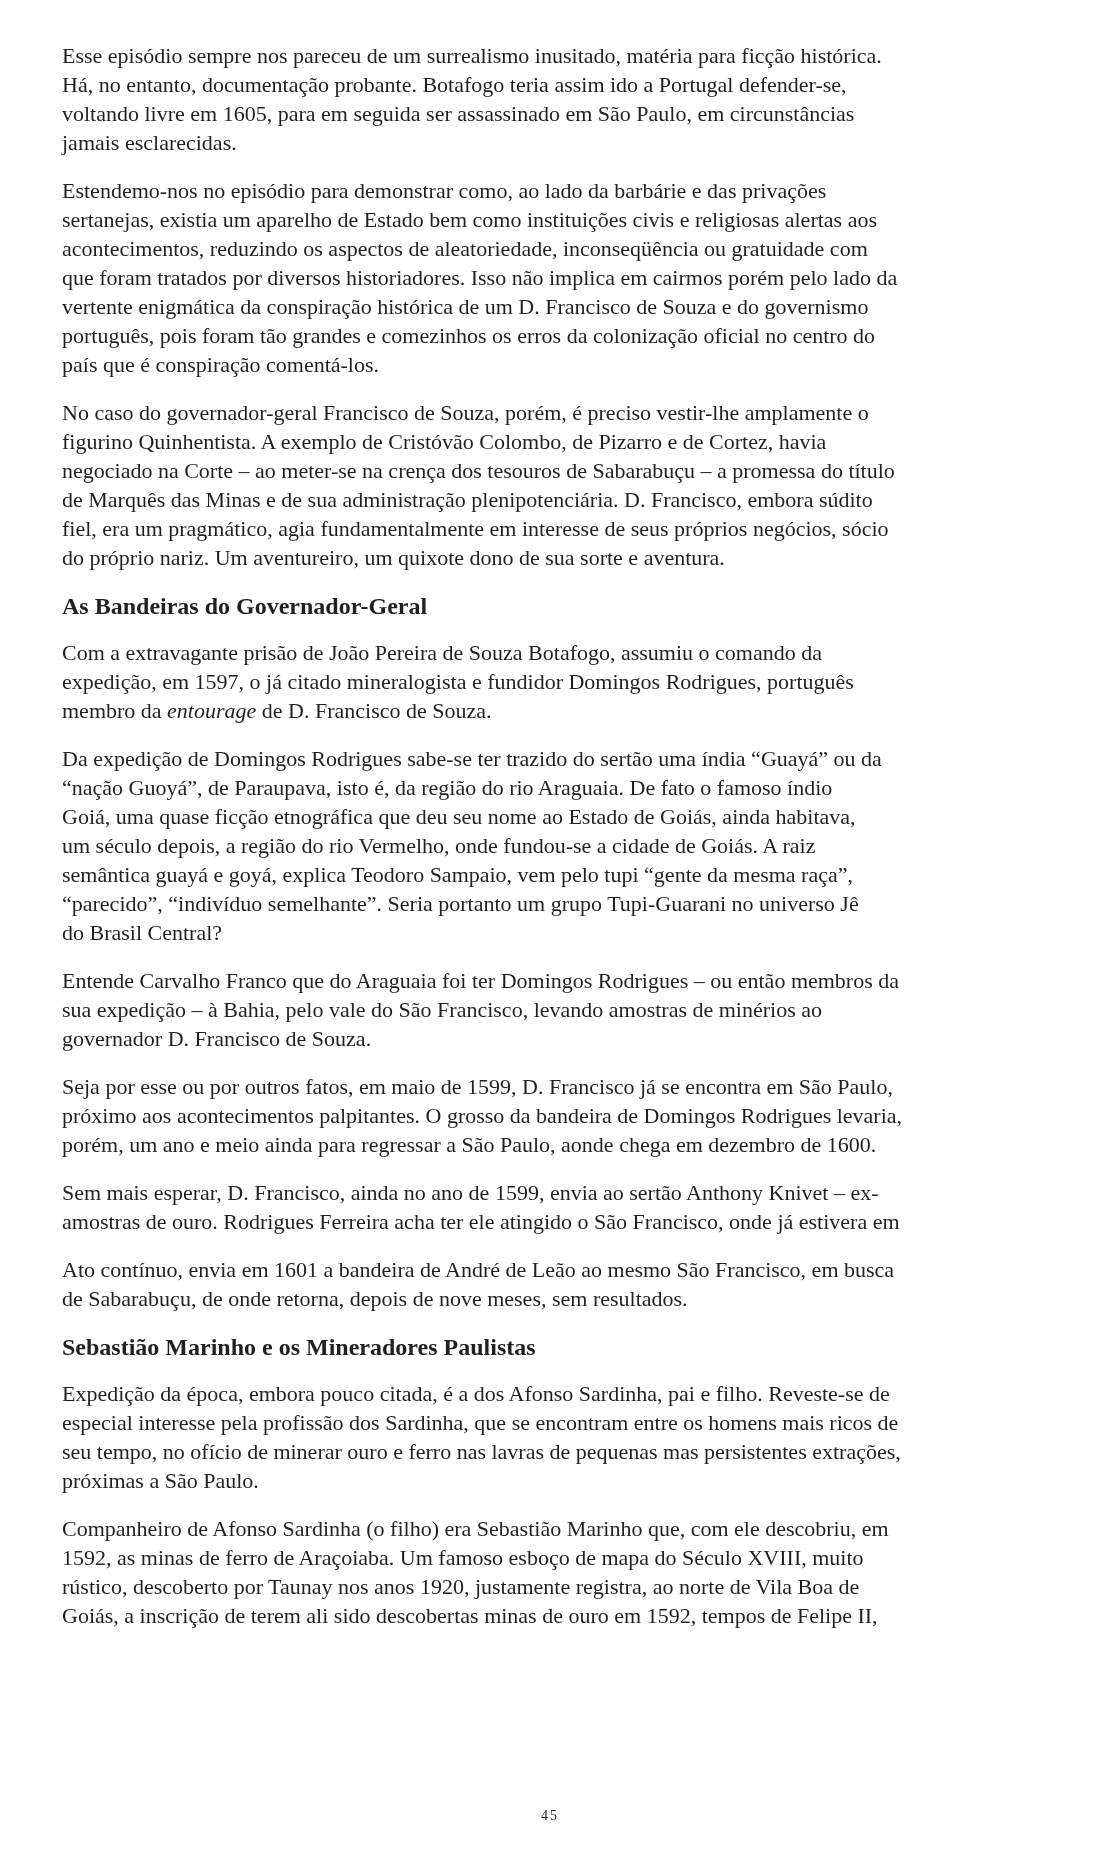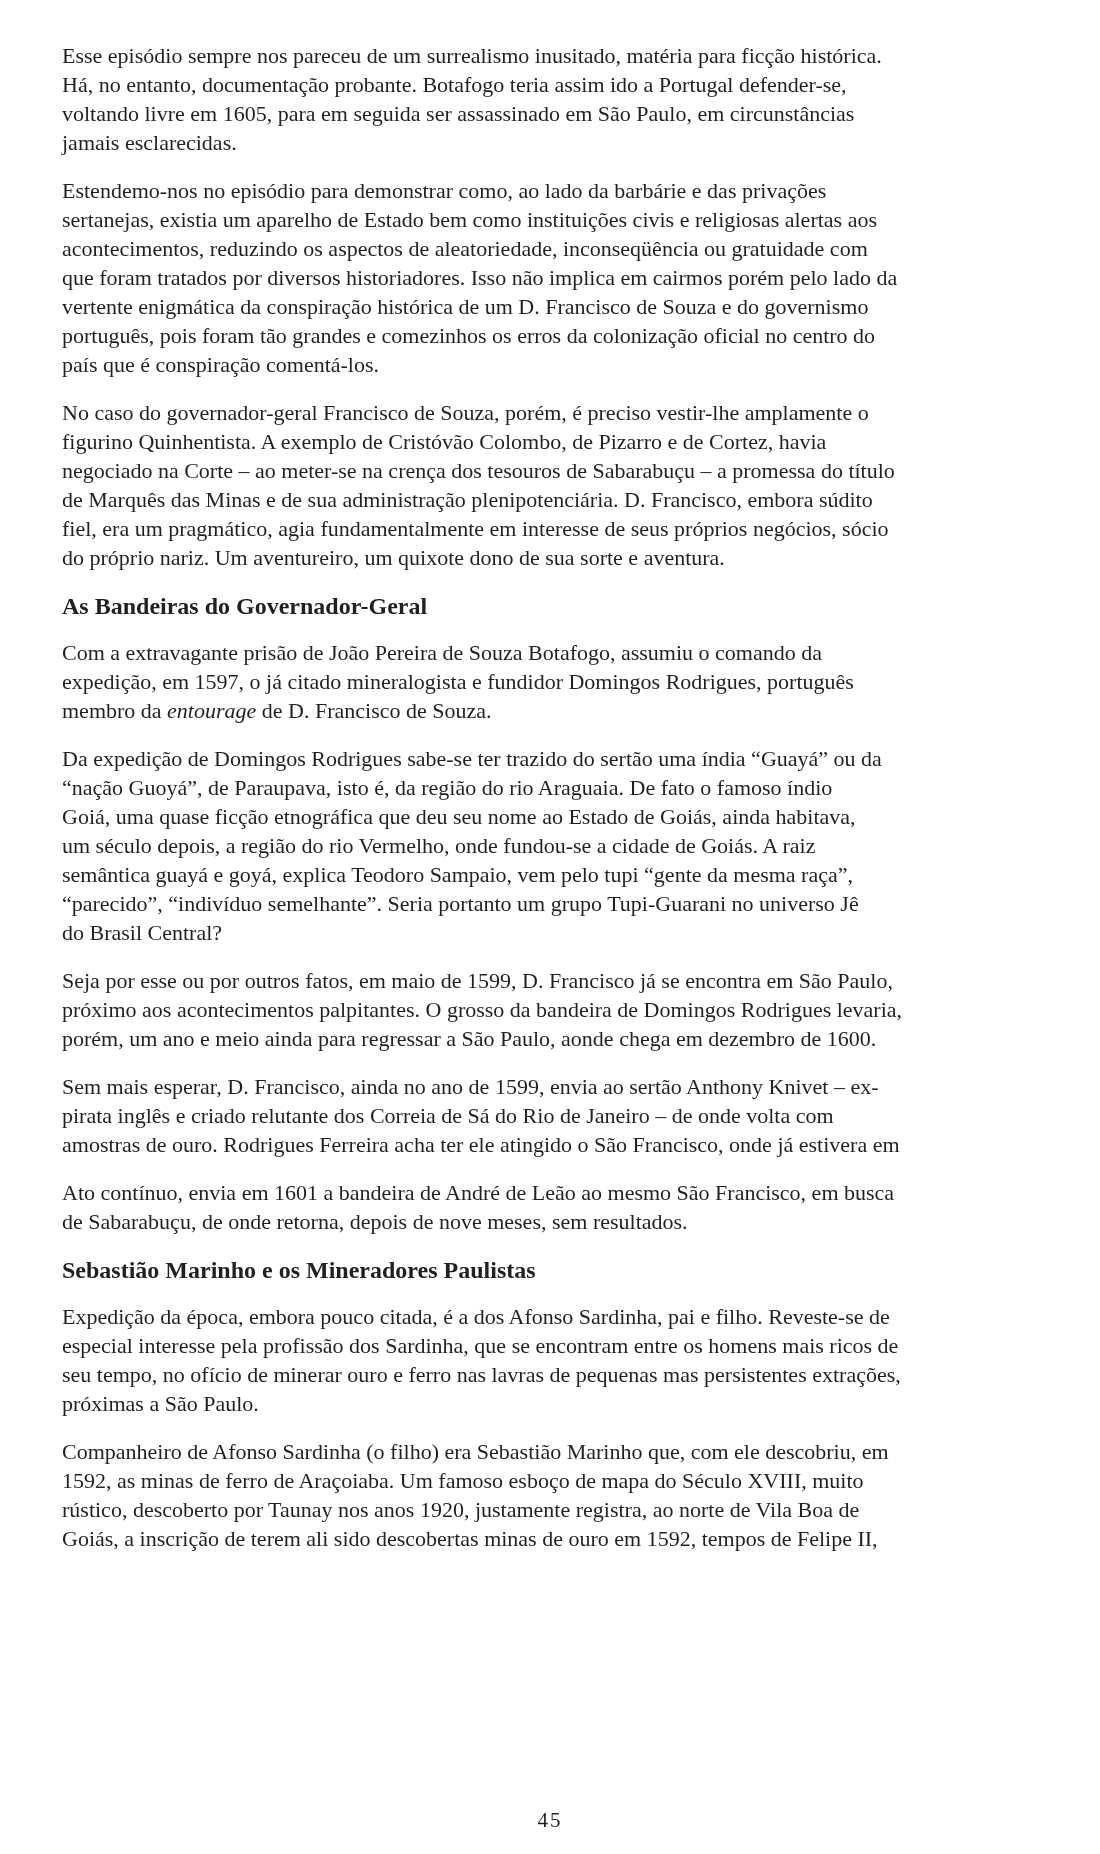--- a/index.html
+++ b/index.html
@@ -11,21 +11,21 @@
   .page { position: absolute; left: 62px; top: 41px; width: 990px; }
   .para { margin: 0 0 19px 0; }
   .line { font-size: 22px; line-height: 29px; height: 29px; white-space: nowrap; }
   .heading {
     font-weight: bold; font-size: 24px; line-height: 30px;
     margin: 2px 0 17px 0; white-space: nowrap;
   }
   .heading.h2 { margin-top: 4px; }
   .pageno {
     position: absolute; left: 0; width: 1100px; top: 1808px;
-    text-align: center; font-size: 21px; letter-spacing: 2px;
+    text-align: center; font-size: 14px; letter-spacing: 2px;
   }
   i { font-style: italic; }
 </style>
 </head>
 <body>
 
 <div class="page" id="page">
     <div class="para">
       <div class="line">Esse episódio sempre nos pareceu de um surrealismo inusitado, matéria para ficção histórica.</div>
       <div class="line">Há, no entanto, documentação probante. Botafogo teria assim ido a Portugal defender-se,</div>
@@ -58,27 +58,31 @@
     <div class="para">
       <div class="line">Da expedição de Domingos Rodrigues sabe-se ter trazido do sertão uma índia “Guayá” ou da</div>
       <div class="line">“nação Guoyá”, de Paraupava, isto é, da região do rio Araguaia. De fato o famoso índio</div>
       <div class="line">Goiá, uma quase ficção etnográfica que deu seu nome ao Estado de Goiás, ainda habitava,</div>
       <div class="line">um século depois, a região do rio Vermelho, onde fundou-se a cidade de Goiás. A raiz</div>
       <div class="line">semântica guayá e goyá, explica Teodoro Sampaio, vem pelo tupi “gente da mesma raça”,</div>
       <div class="line">“parecido”, “indivíduo semelhante”. Seria portanto um grupo Tupi-Guarani no universo Jê</div>
       <div class="line">do Brasil Central?</div>
     </div>
     <div class="para">
+      <div class="line">Entende Carvalho Franco que do Araguaia foi ter Domingos Rodrigues – ou então membros da</div>
+      <div class="line">sua expedição – à Bahia, pelo vale do São Francisco, levando amostras de minérios ao</div>
+      <div class="line">governador D. Francisco de Souza.</div>
+    </div>
+    <div class="para">
       <div class="line">Seja por esse ou por outros fatos, em maio de 1599, D. Francisco já se encontra em São Paulo,</div>
       <div class="line">próximo aos acontecimentos palpitantes. O grosso da bandeira de Domingos Rodrigues levaria,</div>
       <div class="line">porém, um ano e meio ainda para regressar a São Paulo, aonde chega em dezembro de 1600.</div>
     </div>
     <div class="para">
       <div class="line">Sem mais esperar, D. Francisco, ainda no ano de 1599, envia ao sertão Anthony Knivet – ex-</div>
-      <div class="line">pirata inglês e criado relutante dos Correia de Sá do Rio de Janeiro – de onde volta com</div>
       <div class="line">amostras de ouro. Rodrigues Ferreira acha ter ele atingido o São Francisco, onde já estivera em</div>
     </div>
     <div class="para">
       <div class="line">Ato contínuo, envia em 1601 a bandeira de André de Leão ao mesmo São Francisco, em busca</div>
       <div class="line">de Sabarabuçu, de onde retorna, depois de nove meses, sem resultados.</div>
     </div>
     <div class="heading h2">Sebastião Marinho e os Mineradores Paulistas</div>
     <div class="para">
       <div class="line">Expedição da época, embora pouco citada, é a dos Afonso Sardinha, pai e filho. Reveste-se de</div>
       <div class="line">especial interesse pela profissão dos Sardinha, que se encontram entre os homens mais ricos de</div>

